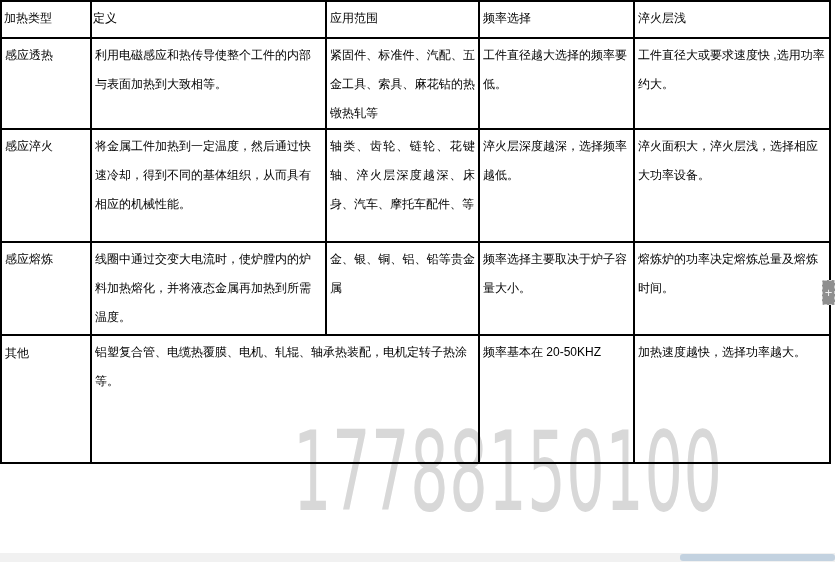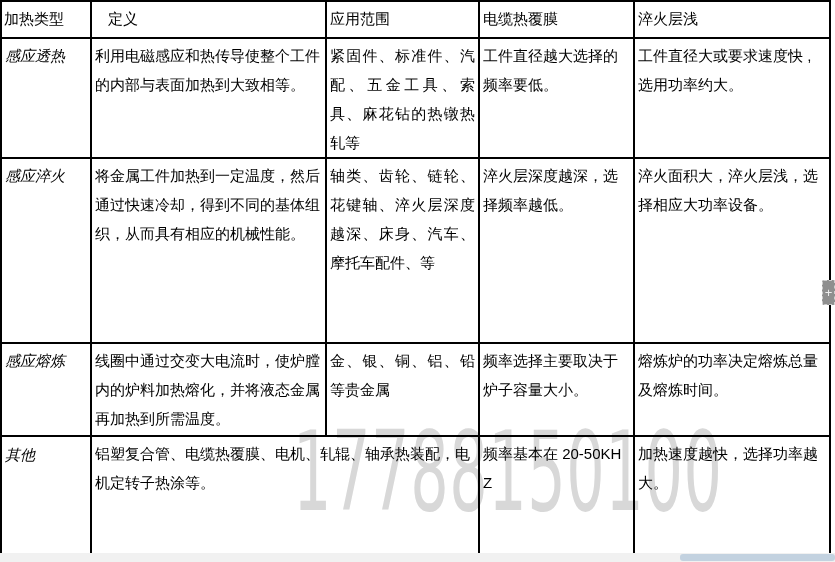--- a/index.html
+++ b/index.html
@@ -22,28 +22,28 @@
 
   table.grid {
     position: absolute; left: 0; top: 0; z-index: 2;
     width: 829px; border-collapse: collapse; table-layout: fixed;
     background: transparent;
   }
   table.grid td {
     border: 2px solid #000;
     vertical-align: top;
     padding: 2px 3px 0 3px;
-    font-size: 15px; line-height: 29px; color: #000;
+    font-size: 12px; line-height: 29px; color: #000;
     overflow: hidden;
     word-break: break-all;
   }
   td.hcell { height: 37px; vertical-align: middle; padding: 2px 3px 4px 8px; line-height: 18px; }
   td.hcell.first { padding-left: 2px; }
-  td.hcell.indent { padding-left: 16px; }
-  td.tcol { vertical-align: bottom; padding-bottom: 6px; word-break: keep-all; font-style: italic; }
+  td.hcell.indent { padding-left: 1px; }
+  td.tcol { vertical-align: bottom; padding-bottom: 6px; word-break: keep-all; }
   td.tcol.top { vertical-align: top; padding-top: 3px; }
   td.just { text-align: justify; border-radius: 20px; }
 
   
   .edge-plus {
     position: absolute; left: 822px; top: 280px; width: 13px; height: 25px; z-index: 6;
     background: #8f8f8f; color: #efefef; border-radius: 2px 0 0 2px;
     display: flex; align-items: center; justify-content: center;
     font-size: 13px; line-height: 13px; cursor: pointer;
     border: 1px dashed #cfcfcf;
@@ -73,34 +73,34 @@
         <col style="width:153px">
         <col style="width:155px">
         <col style="width:196px">
     </colgroup>
 
     <tbody>
         <tr style="height:37px;">
       <td class="hcell first">加热类型</td>
       <td class="hcell indent">定义</td>
       <td class="hcell">应用范围</td>
-      <td class="hcell">电缆热覆膜</td>
+      <td class="hcell">频率选择</td>
       <td class="hcell">淬火层浅</td>
     </tr>
 
     <tr style="height:90px;">
       <td class="tcol">感应透热</td>
       <td>利用电磁感应和热传导使整个工件的内部与表面加热到大致相等。</td>
       <td class="just">紧固件、标准件、汽配、五金工具、索具、麻花钻的热镦热轧等</td>
       <td>工件直径越大选择的频率要低。</td>
       <td>工件直径大或要求速度快 ,选用功率约大。</td>
     </tr>
 
 
-    <tr style="height:185px;">
+    <tr style="height:113px;">
       <td class="tcol">感应淬火</td>
       <td>将金属工件加热到一定温度，然后通过快速冷却，得到不同的基体组织，从而具有相应的机械性能。</td>
       <td class="just">轴类、齿轮、链轮、花键轴、淬火层深度越深、床身、汽车、摩托车配件、等</td>
       <td>淬火层深度越深，选择频率越低。</td>
       <td>淬火面积大，淬火层浅，选择相应大功率设备。</td>
     </tr>
 
     <tr style="height:93px;">
       <td class="tcol">感应熔炼</td>
       <td>线圈中通过交变大电流时，使炉膛内的炉料加热熔化，并将液态金属再加热到所需温度。</td>

